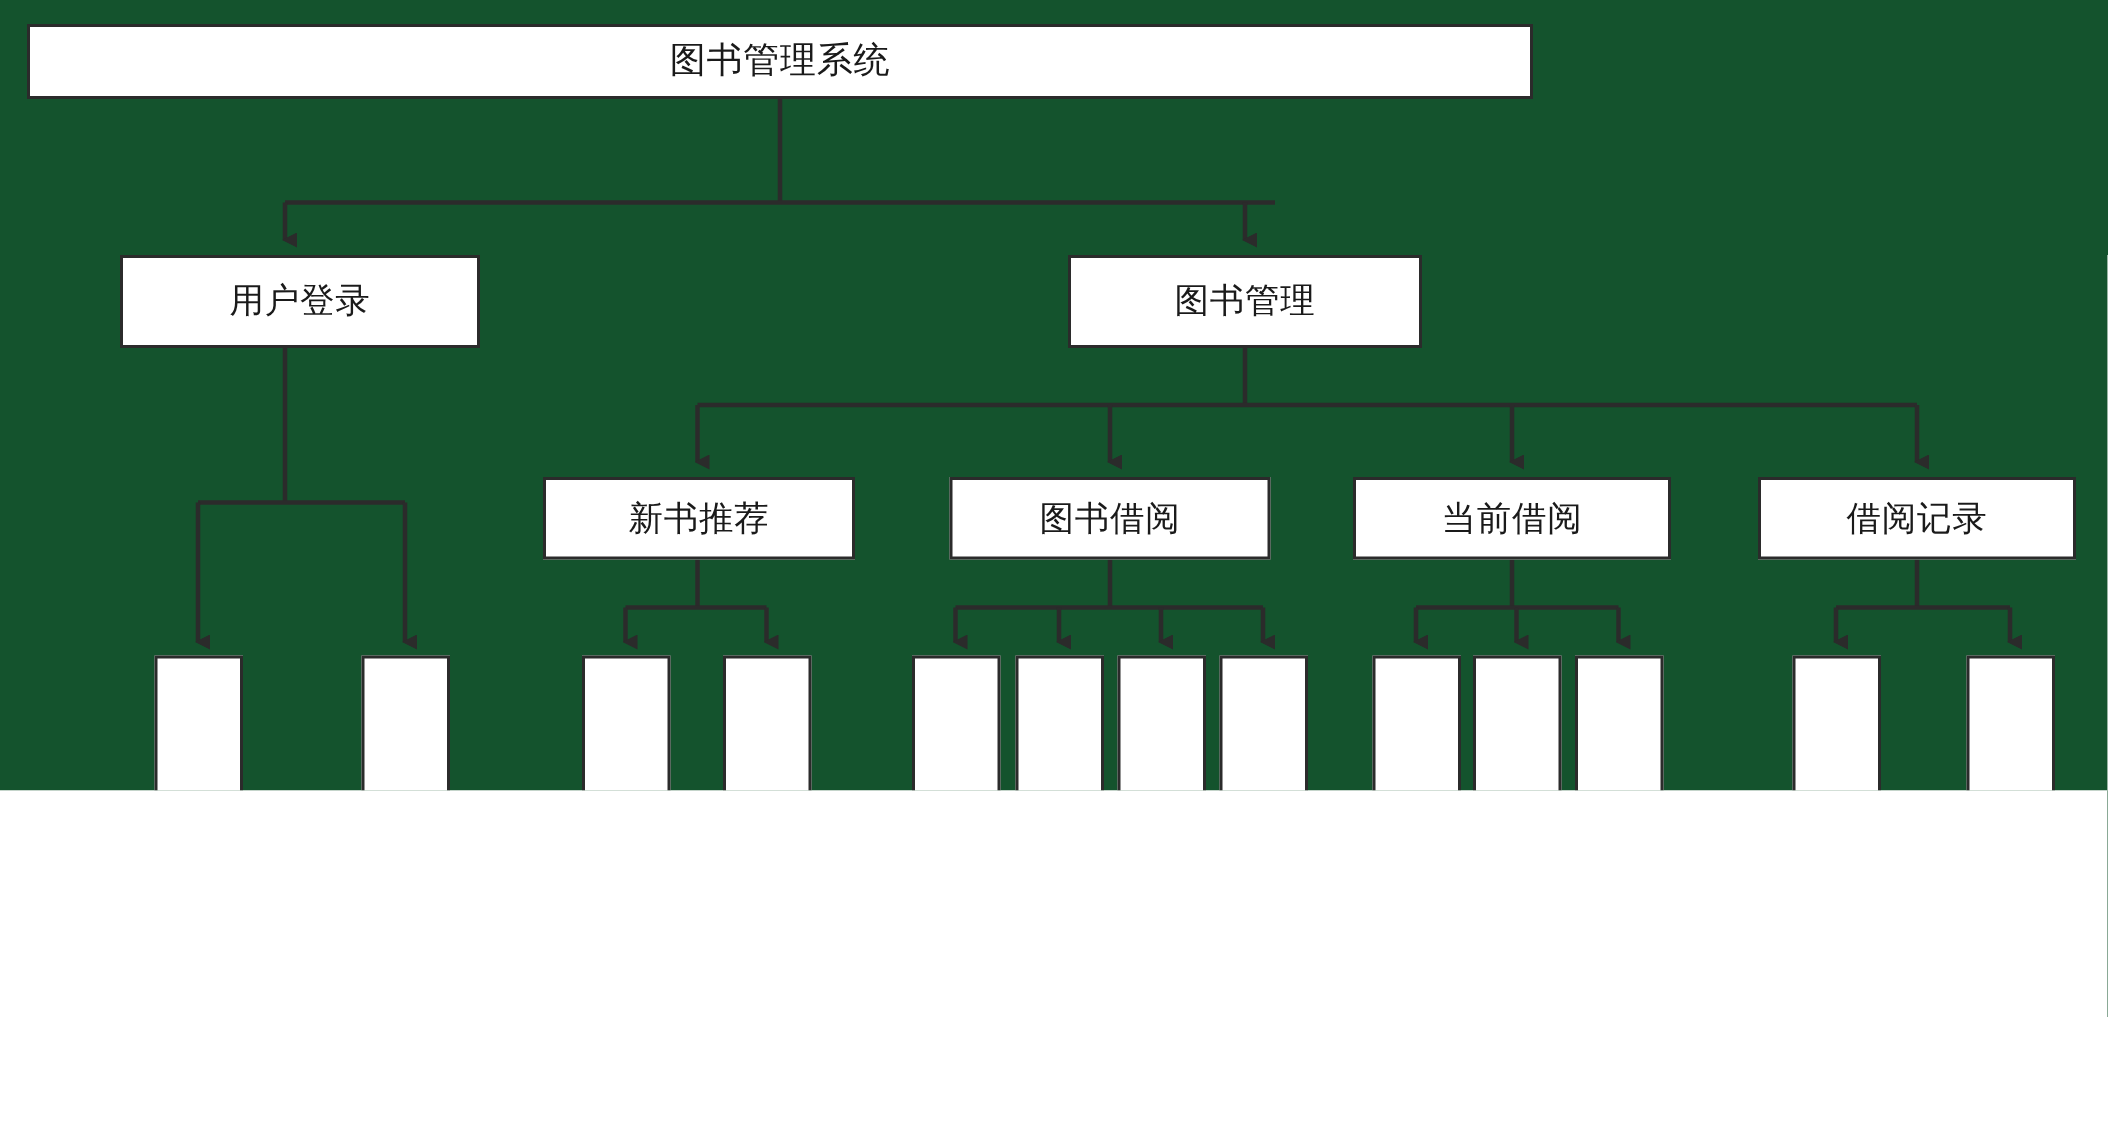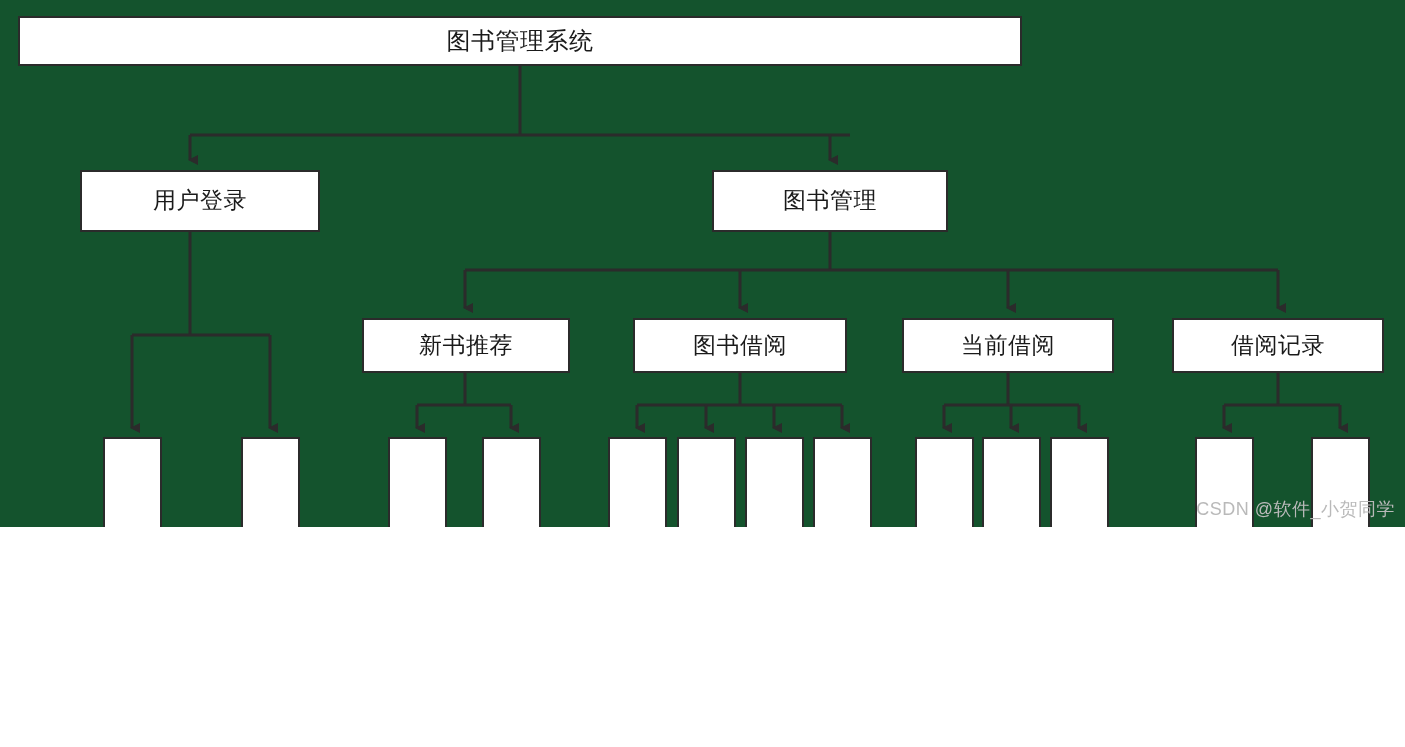--- a/index.html
+++ b/index.html
@@ -184,15 +184,14 @@
     <span class="node-label-v">确认归还（管理员）</span>
   </div>
 
   <div class="node-box vertical" style="left:1195px; top:437px; width:59px; height:296px;">
     <span class="node-label-v">新增借阅记录</span>
   </div>
   <div class="node-box vertical" style="left:1311px; top:437px; width:59px; height:296px;">
     <span class="node-label-v">查询借阅记录</span>
   </div>
 
-  <div id="watermark">CSDN @软件_小贺同学</div>
 
 </div>
 
 </body></html>

